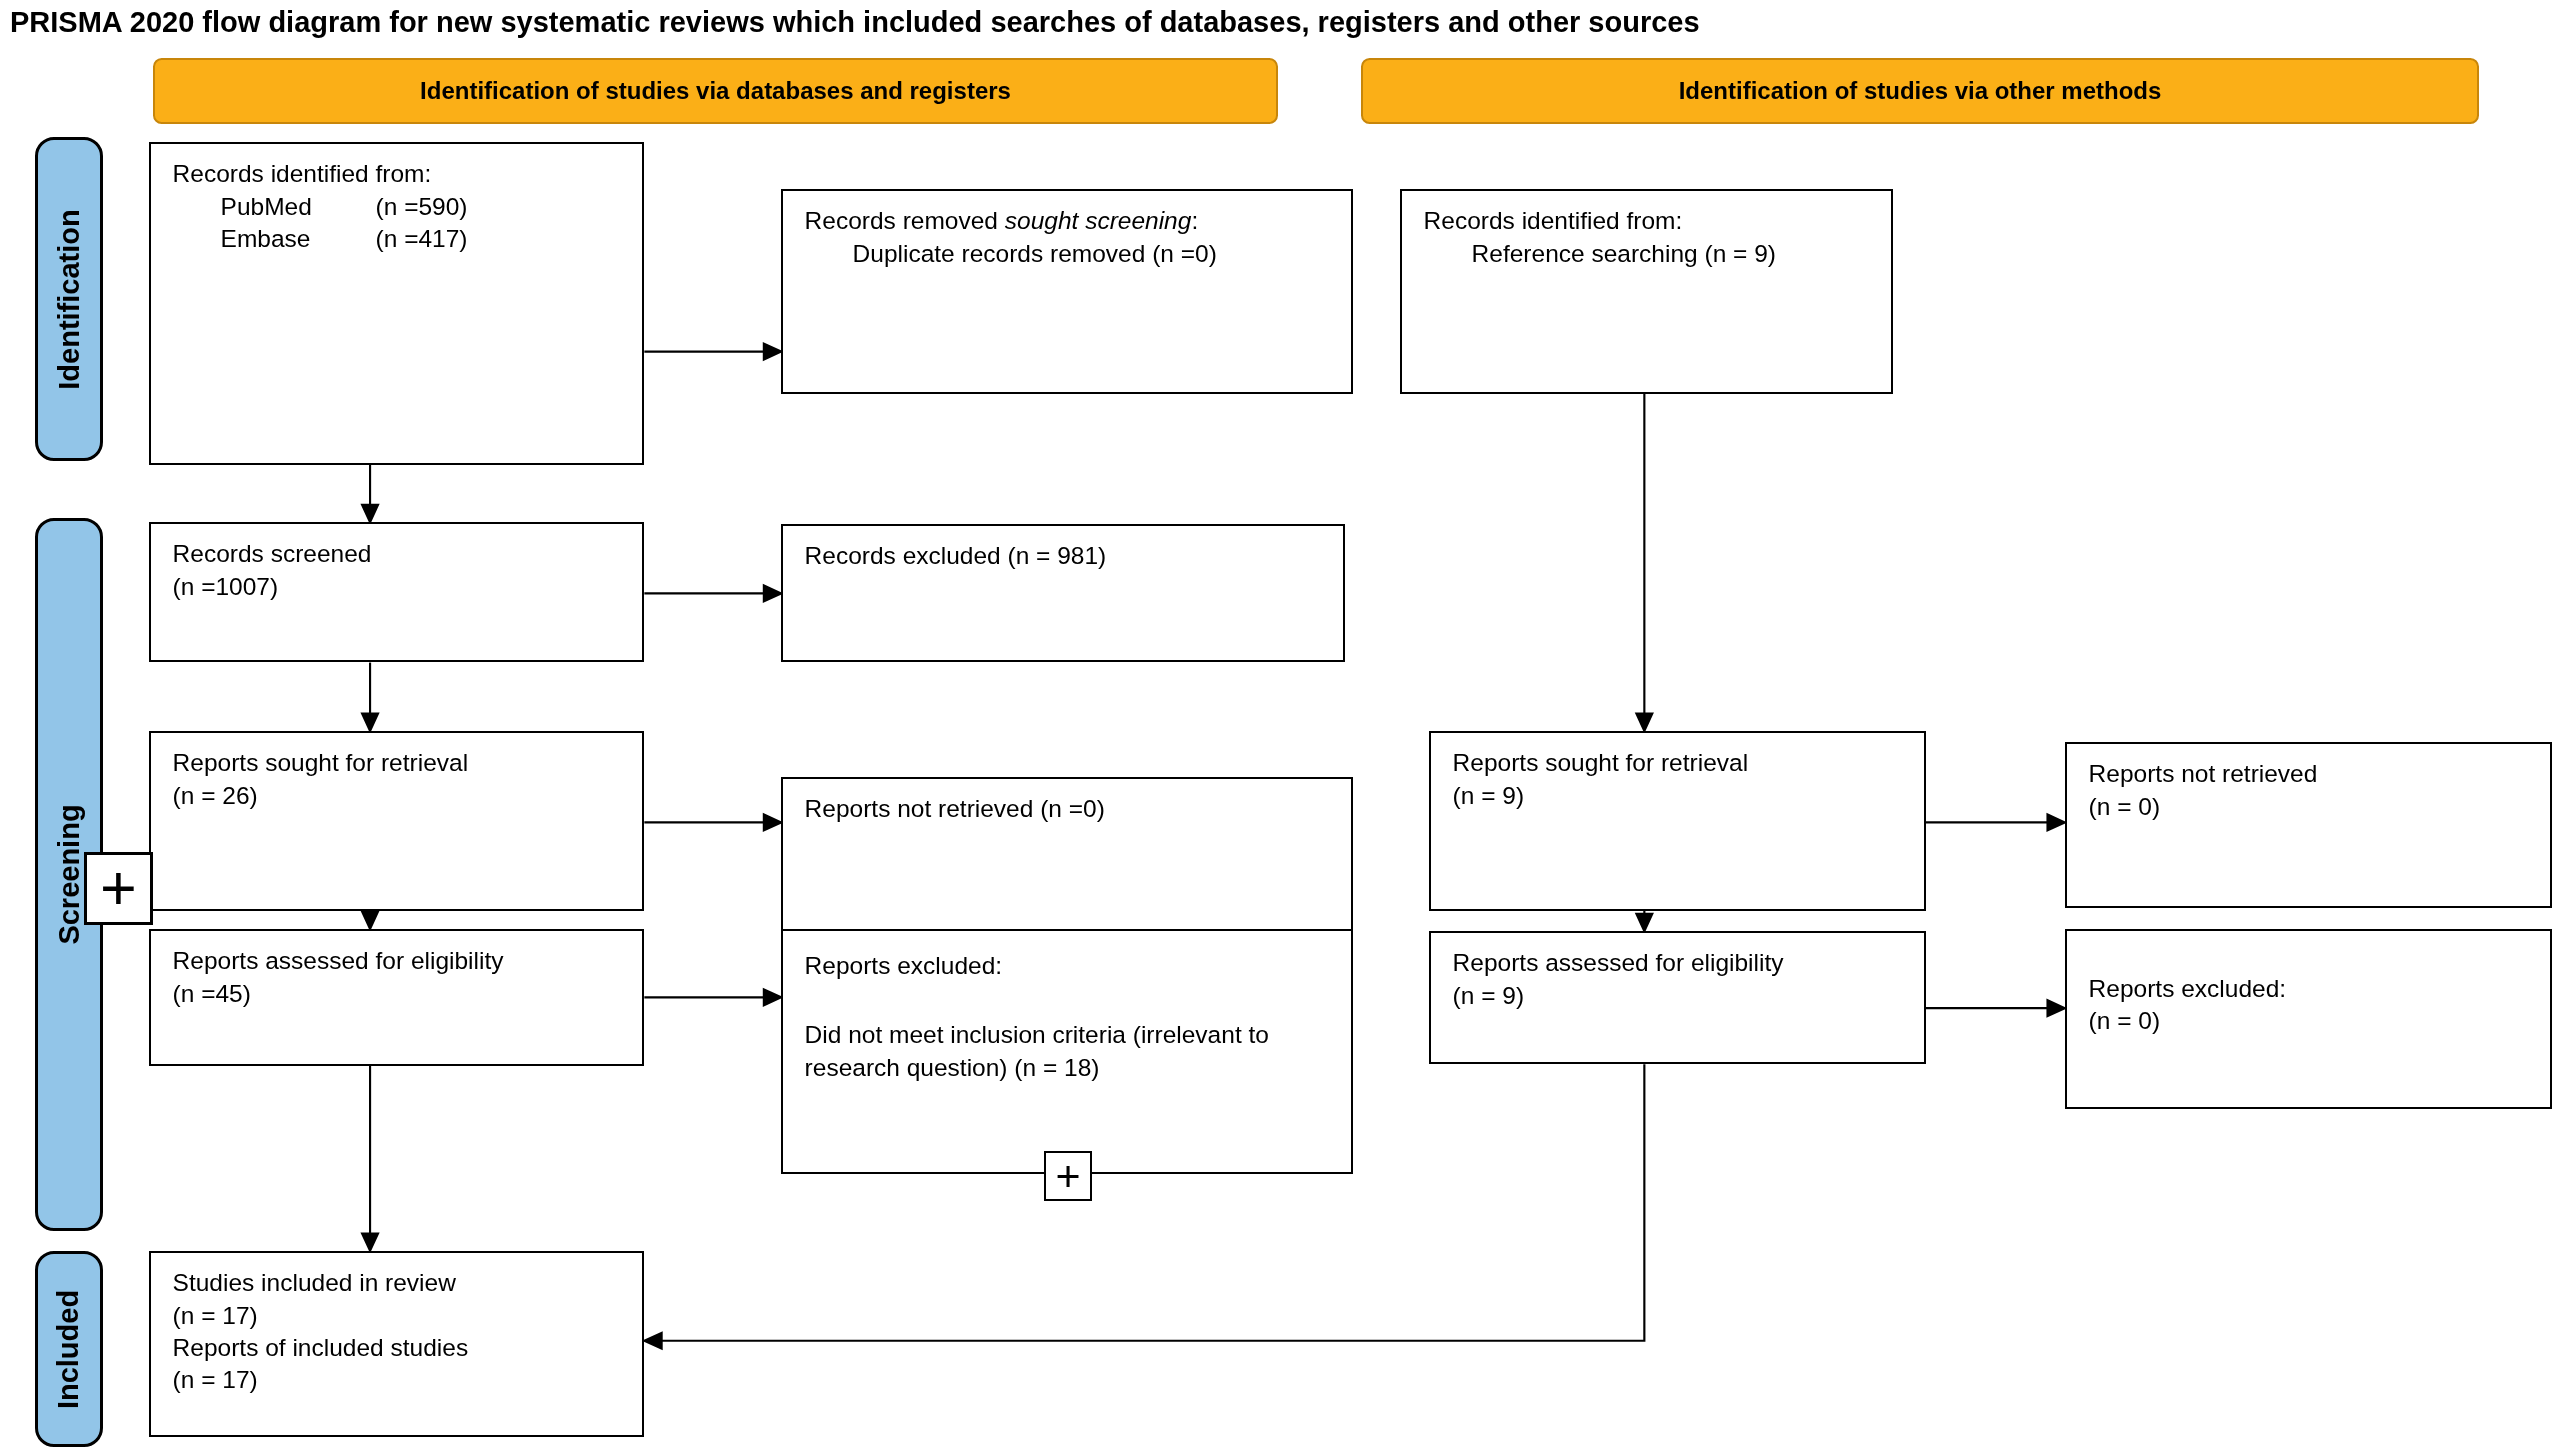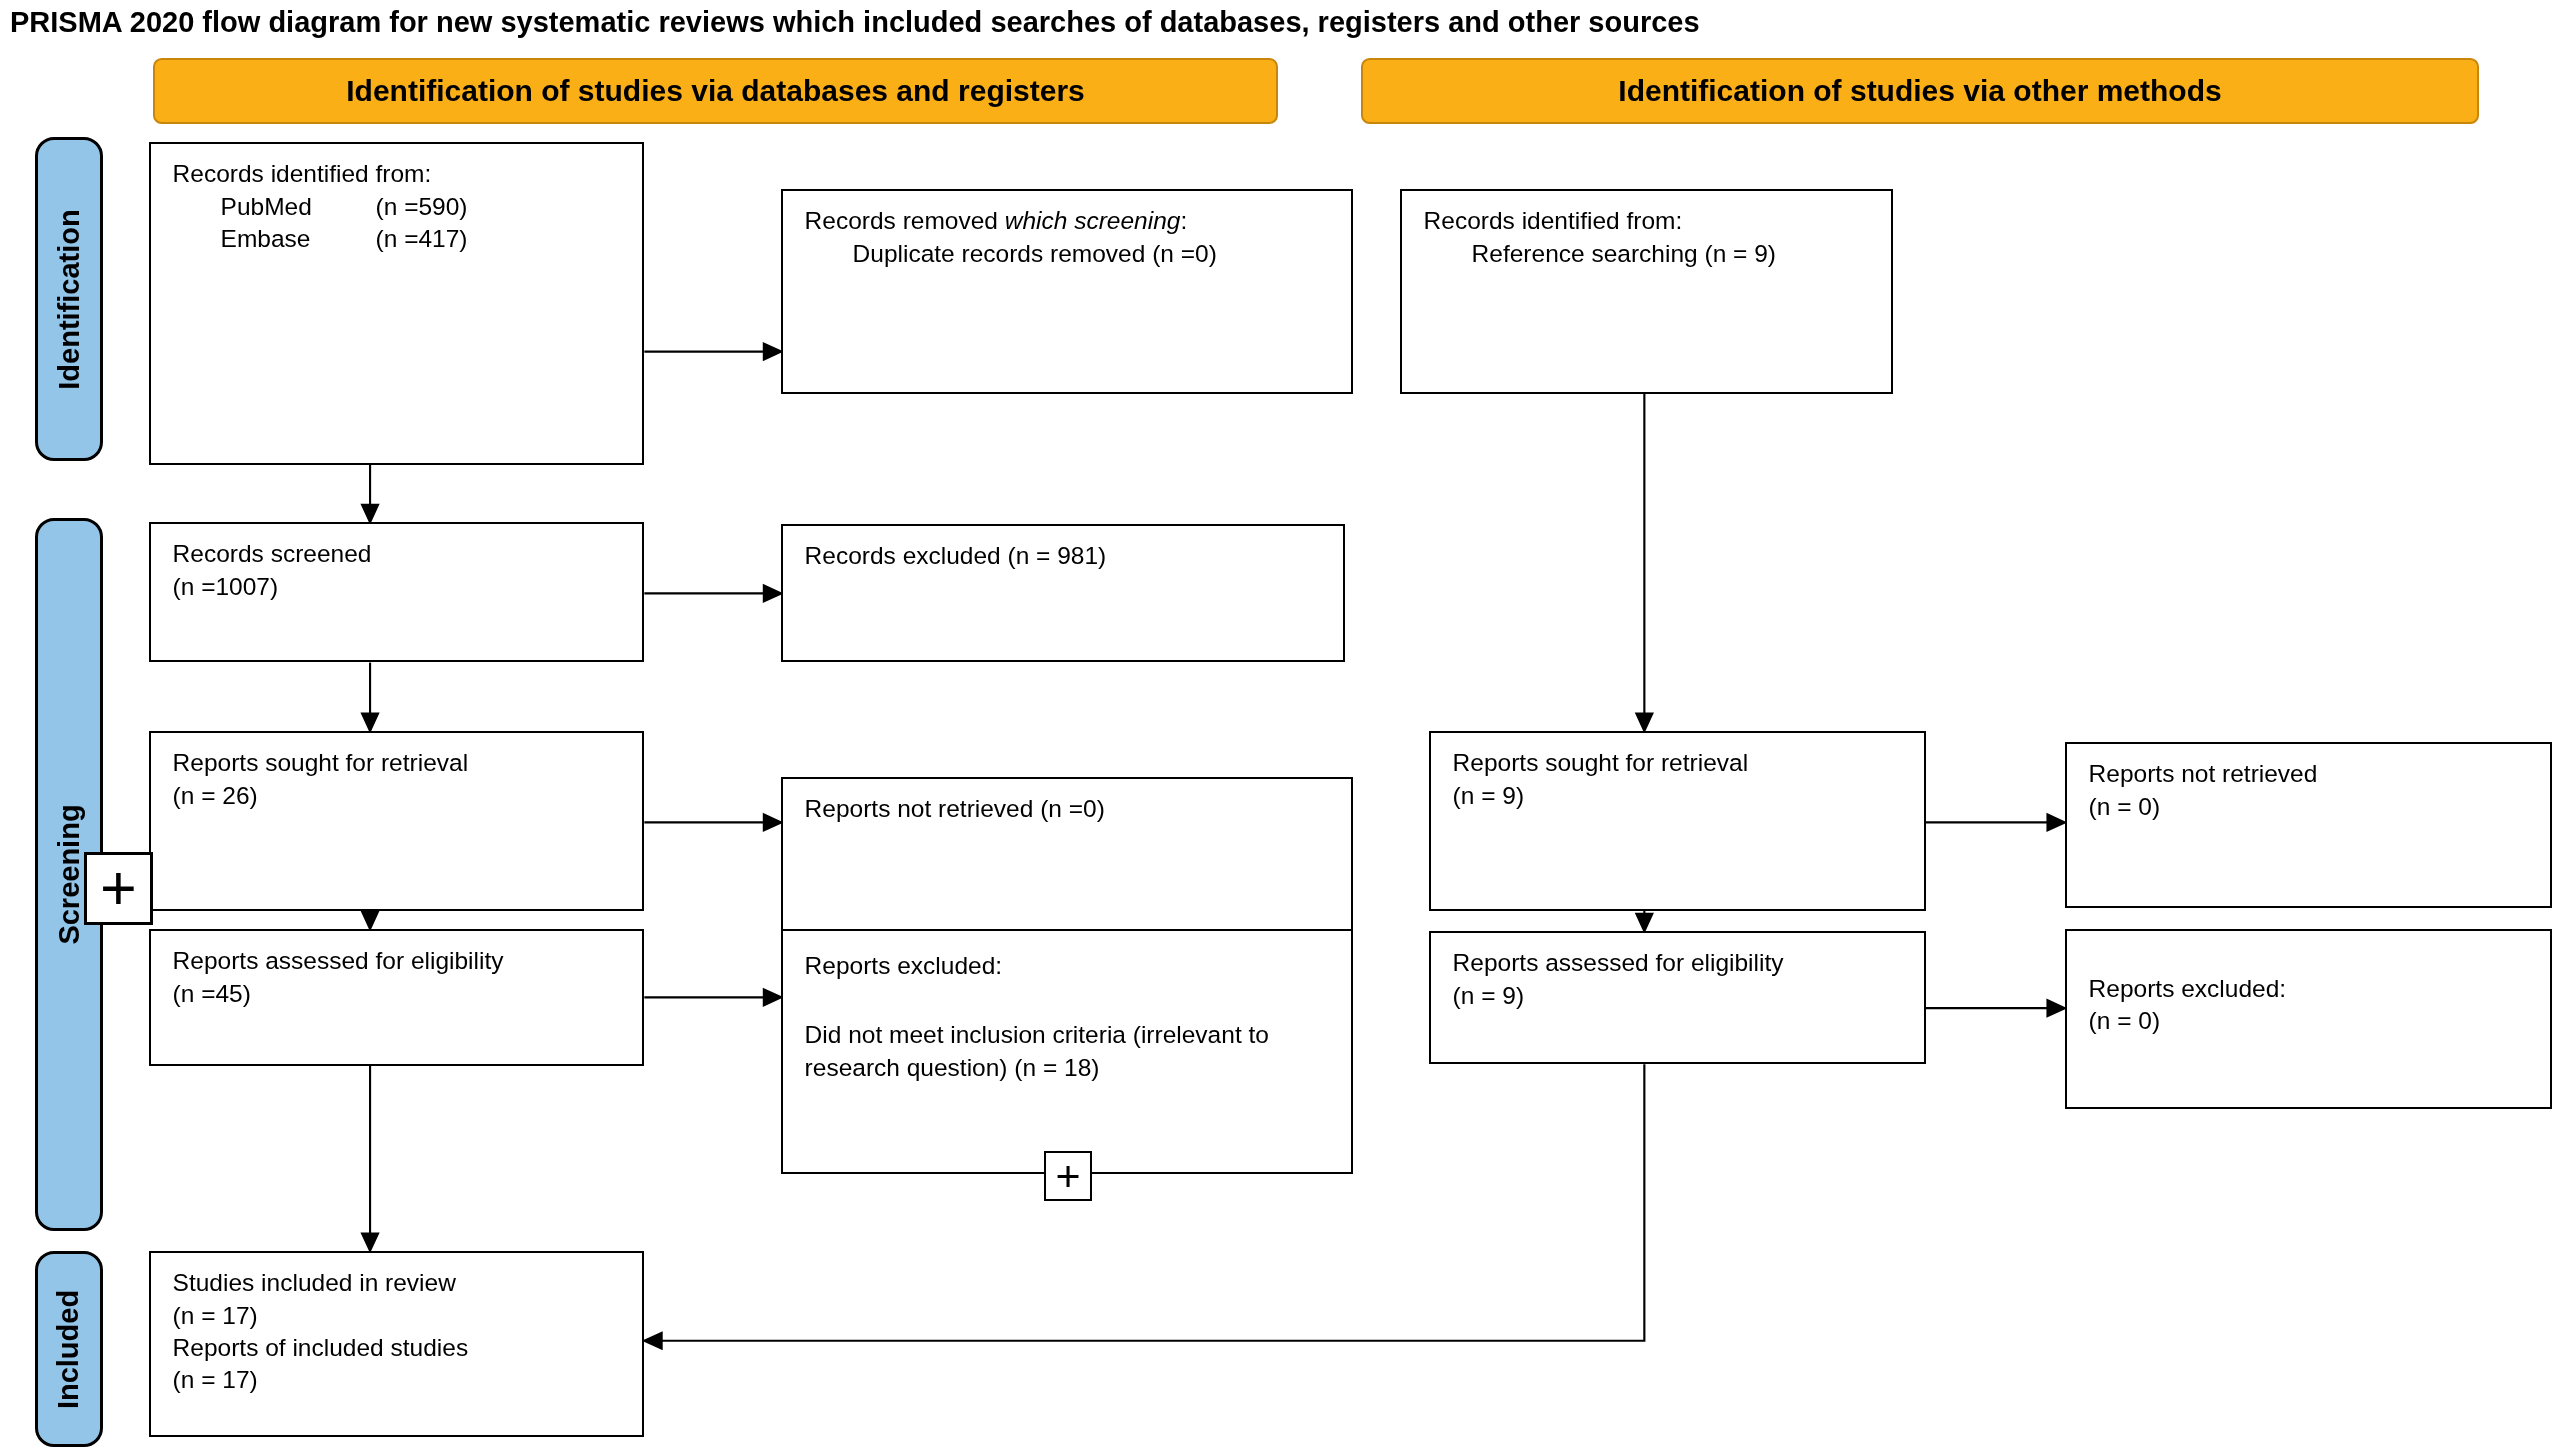--- a/index.html
+++ b/index.html
@@ -8,21 +8,21 @@
     font-family:"Liberation Sans", sans-serif; color:#000;
   }
   .page-title {
     position:absolute; left:10px; top:5.8px; width:2448px;
     font-size:29px; font-weight:bold; white-space:nowrap;
   }
   .header-bar {
     position:absolute; height:66px; box-sizing:border-box;
     background:#FBAF17; border:2.2px solid #C8860A; border-radius:8.6px;
     display:flex; align-items:center; justify-content:center;
-    font-size:30px; font-weight:bold;
+    font-size:24px; font-weight:bold;
   }
   .stage {
     position:absolute; left:35px; width:68px; box-sizing:border-box;
     background:#92C5E8; border:3.6px solid #000; border-radius:19px;
     display:flex; align-items:center; justify-content:center;
   }
   .stage .vtext {
     transform:rotate(-90deg); white-space:nowrap;
     font-size:29px; font-weight:bold;
   }
@@ -143,21 +143,21 @@
 
   <div class="fbox" style="left:149px; top:1251px; width:495px; height:186px;">
     <div class="line">Studies included in review</div>
     <div class="line">(n = 17)</div>
     <div class="line">Reports of included studies</div>
     <div class="line">(n = 17)</div>
   </div>
 
   <div class="fbox" style="left:781px; top:189px; width:572px; height:205px;">
     <div class="line">
-      <span>Records removed </span><span class="it">which screening</span><span>:</span>
+      <span>Records removed </span><span class="it">sought screening</span><span>:</span>
     </div>
     <div class="line indent">Duplicate records removed (n =0)</div>
   </div>
 
   <div class="fbox" style="left:781px; top:524px; width:564px; height:138px;">
     <div class="line">Records excluded (n = 981)</div>
   </div>
 
   <div class="fbox" style="left:781px; top:749px; width:572px; height:160px;margin-top:28px;">
     <div class="line">Reports not retrieved (n =0)</div>

